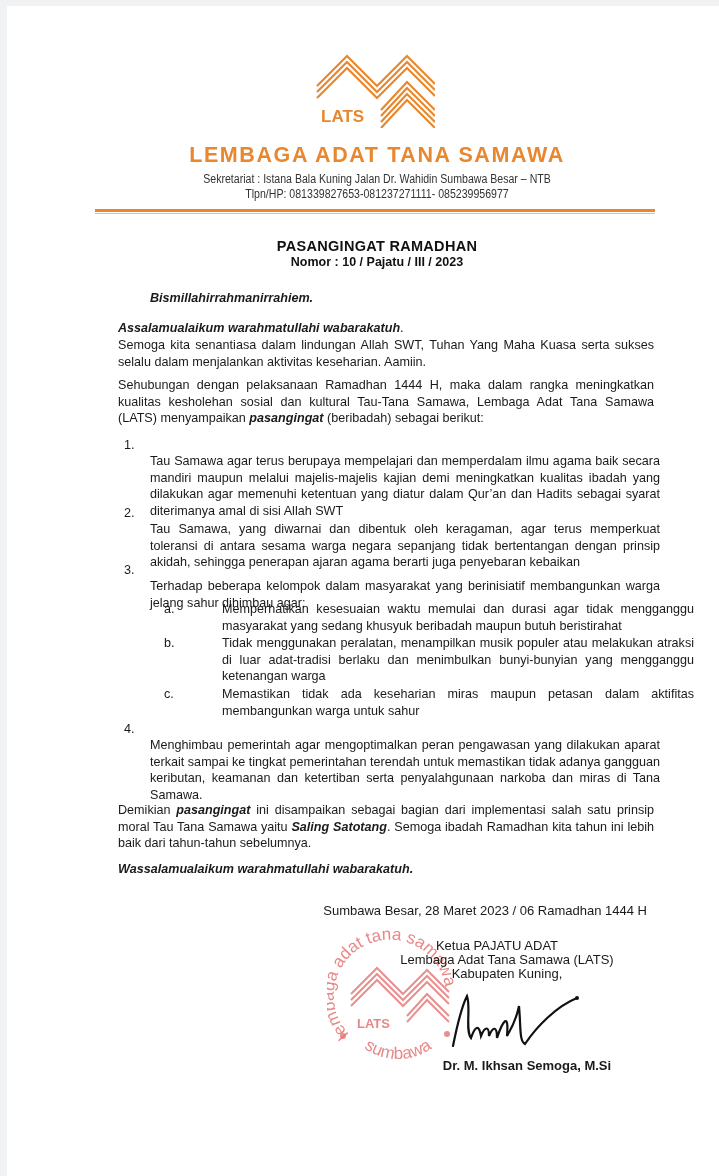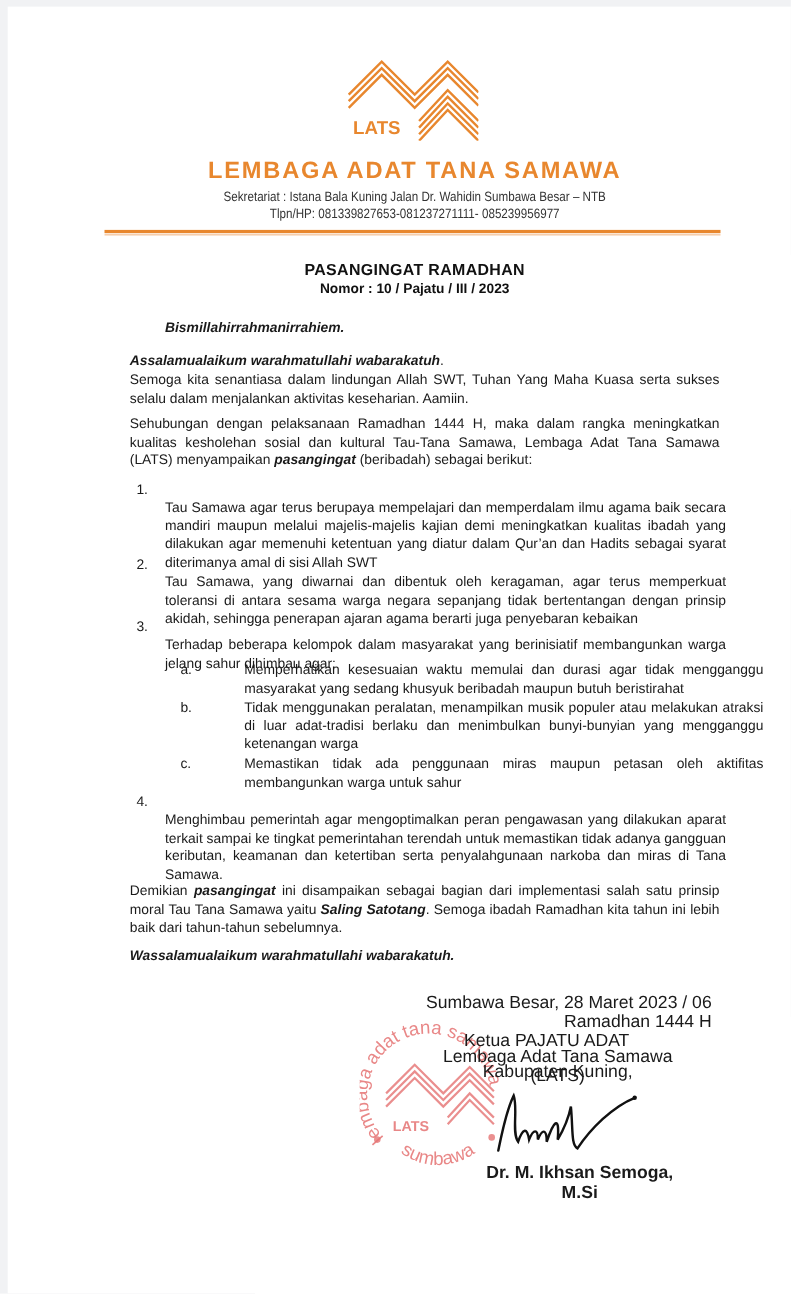--- a/index.html
+++ b/index.html
@@ -20,21 +20,21 @@
   .t2 { top:249px; font-size:12.5px; }
   .body { position:absolute; left:111px; width:536px; font-size:12.6px; line-height:16.6px; color:#1a1a1a; }
   .p { position:absolute; left:0; width:536px; text-align:justify; }
   .bi { font-weight:bold; font-style:italic; }
   .li { position:absolute; left:0; width:536px; }
   .li .num { position:absolute; left:6px; top:0; }
   .li .txt { position:absolute; left:32px; width:510px; text-align:justify;margin-top:16px; }
   .sub { position:absolute; left:46px; width:490px; }
   .sub .num { position:absolute; left:0; top:0; }
   .sub .txt { position:absolute; left:18px; width:472px; text-align:justify;margin-left:40px; }
-  .sig { position:absolute; font-size:16px; color:#1a1a1a; text-align:center; }
+  .sig { position:absolute; font-size:13px; color:#1a1a1a; text-align:center; }
   .stamp { position:absolute; left:320px; top:918px; width:138px; height:140px; }
   .signature { position:absolute; left:440px; top:980px; width:140px; height:62px; }
 </style>
 </head>
 <body>
 
 <div class="page">
 
   <svg class="logo" viewBox="0 0 124 76">
     <g fill="none" stroke="#e8872e" stroke-width="2.2">
@@ -79,21 +79,21 @@
     <div class="sub" style="top:595px;">
       <span class="num">a.</span>
       <div class="txt">Memperhatikan kesesuaian waktu memulai dan durasi agar tidak mengganggu masyarakat yang sedang khusyuk beribadah maupun butuh beristirahat</div>
     </div>
     <div class="sub" style="top:629px;">
       <span class="num">b.</span>
       <div class="txt">Tidak menggunakan peralatan, menampilkan musik populer atau melakukan atraksi di luar adat-tradisi berlaku dan menimbulkan bunyi-bunyian yang mengganggu ketenangan warga</div>
     </div>
     <div class="sub" style="top:680px;">
       <span class="num">c.</span>
-      <div class="txt">Memastikan tidak ada penggunaan miras maupun petasan oleh aktifitas membangunkan warga untuk sahur</div>
+      <div class="txt">Memastikan tidak ada keseharian miras maupun petasan dalam aktifitas membangunkan warga untuk sahur</div>
     </div>
     <div class="li" style="top:715px;">
       <span class="num">4.</span>
       <div class="txt">Menghimbau pemerintah agar mengoptimalkan peran pengawasan yang dilakukan aparat terkait sampai ke tingkat pemerintahan terendah untuk memastikan tidak adanya gangguan keributan, keamanan dan ketertiban serta penyalahgunaan narkoba dan miras di Tana Samawa.</div>
     </div>
 
     <div class="p" style="top:796px;"><span>Demikian </span><span class="bi">pasangingat</span><span> ini disampaikan sebagai bagian dari implementasi salah satu prinsip moral Tau Tana Samawa yaitu </span><span class="bi">Saling Satotang</span><span>. Semoga ibadah Ramadhan kita tahun ini lebih baik dari tahun-tahun sebelumnya.</span></div>
     <div class="p bi" style="top:855px;">Wassalamualaikum warahmatullahi wabarakatuh.</div>
   </div>
 

